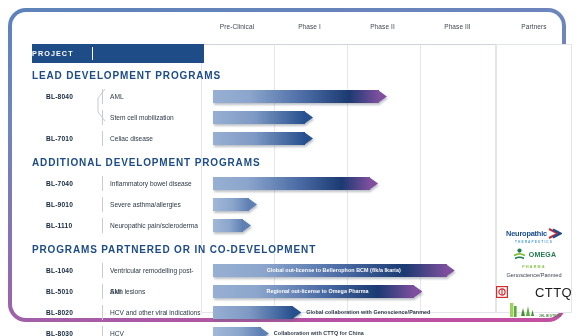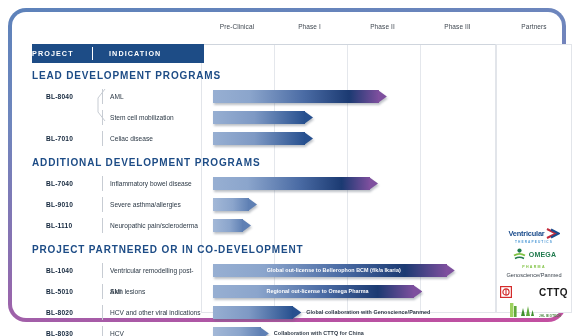--- a/index.html
+++ b/index.html
@@ -60,21 +60,21 @@
   .lab-in{color:#ffffff;width:100%;text-align:center;left:0;}
   .lab-out{color:#2f3a47;}
 
   
   .logo{position:absolute;left:0;width:76px;text-align:center;}
   .bell-name{font-size:7.4px;font-weight:bold;color:#1b4c8c;letter-spacing:-.2px;}
   .bell-sub{font-size:3.2px;color:#4f9ad6;letter-spacing:1.1px;font-weight:bold;}
   .omega-name{font-size:7px;font-weight:bold;color:#1f7a4d;letter-spacing:.2px;}
   .omega-sub{font-size:3.6px;color:#7fc241;letter-spacing:1.3px;font-weight:bold;}
   .geno{font-size:5.6px;color:#3a434d;}
-  .cttq{font-size:10px;font-weight:bold;color:#1a1a1a;letter-spacing:.4px;padding-left:24px;}
+  .cttq{font-size:13px;font-weight:normal;color:#1a1a1a;letter-spacing:.4px;padding-left:24px;}
   .jhl{font-size:2.8px;font-weight:bold;color:#3a7a2f;letter-spacing:.3px;}
 </style>
 </head>
 <body>
 
 <div id="page">
 
   <div class="frame">
     <div class="frame-inner"></div>
   </div>
@@ -91,21 +91,20 @@
 
     <div class="phase-hdr" style="left:185px;width:72px;">Pre-Clinical</div>
     <div class="phase-hdr" style="left:257px;width:73px;">Phase I</div>
     <div class="phase-hdr" style="left:330px;width:73px;">Phase II</div>
     <div class="phase-hdr" style="left:403px;width:77px;">Phase III</div>
     <div class="phase-hdr" style="left:480px;width:76px;">Partners</div>
 
     <div class="hdrbar">
       <span class="cell c1">PROJECT</span>
       <span class="sep"></span>
-      <span class="cell c2">INDICATION</span>
     </div>
 
     <div class="leftcol" id="leftcol">
         <div class="section-title" style="position: absolute; top: 0px;">LEAD DEVELOPMENT PROGRAMS</div>
         <div class="row" style="position: absolute; top: 20px; width: 172px;">
           <div class="proj">BL-8040</div>
           <div class="vdiv"></div>
           <div class="ind">AML</div>
         </div>
         <div class="row" style="position: absolute; top: 41px; width: 172px;">
@@ -126,21 +125,21 @@
         <div class="row" style="position: absolute; top: 128px; width: 172px;">
           <div class="proj">BL-9010</div>
           <div class="vdiv"></div>
           <div class="ind">Severe asthma/allergies</div>
         </div>
         <div class="row" style="position: absolute; top: 149px; width: 172px;">
           <div class="proj">BL-1110</div>
           <div class="vdiv"></div>
           <div class="ind">Neuropathic pain/scleroderma</div>
         </div>
-        <div class="section-title" style="position: absolute; top: 174px;">PROJECT PARTNERED OR IN CO-DEVELOPMENT</div>
+        <div class="section-title" style="position: absolute; top: 174px;">PROGRAMS PARTNERED OR IN CO-DEVELOPMENT</div>
         <div class="row" style="position: absolute; top: 194px; width: 172px;">
           <div class="proj">BL-1040</div>
           <div class="vdiv"></div>
           <div class="ind">Ventricular remodelling post-AMI</div>
         </div>
         <div class="row" style="position: absolute; top: 215px; width: 172px;">
           <div class="proj">BL-5010</div>
           <div class="vdiv"></div>
           <div class="ind">Skin lesions</div>
         </div>
@@ -223,21 +222,21 @@
             <div class="tip" style="background:#5f80b4"></div>
           </div>
         </div>
         <div class="bar-label lab-out" style="position: absolute; left: 257.85px; top: 313px;">Collaboration with CTTQ for China</div>
       </div>
 
     <div id="logolayer">
 
       <div class="logo" style="left:480px;top:208px;">
         <div style="display:inline-flex;align-items:center;gap:1px;">
-          <span class="bell-name">Ventricular</span>
+          <span class="bell-name">Neuropathic</span>
           <svg width="14" height="11" viewBox="0 0 14 11">
             <path d="M1 1 L10 5.5 L1 10" fill="none" stroke="#c22b3c" stroke-width="2"></path>
             <path d="M5 1.5 L13 5.5 L5 9.5" fill="none" stroke="#1b4c8c" stroke-width="2"></path>
           </svg>
         </div>
         <div class="bell-sub">THERAPEUTICS</div>
       </div>
 
       <div class="logo" style="left:480px;top:233px;">
         <div style="display:inline-flex;align-items:center;gap:2px;">

